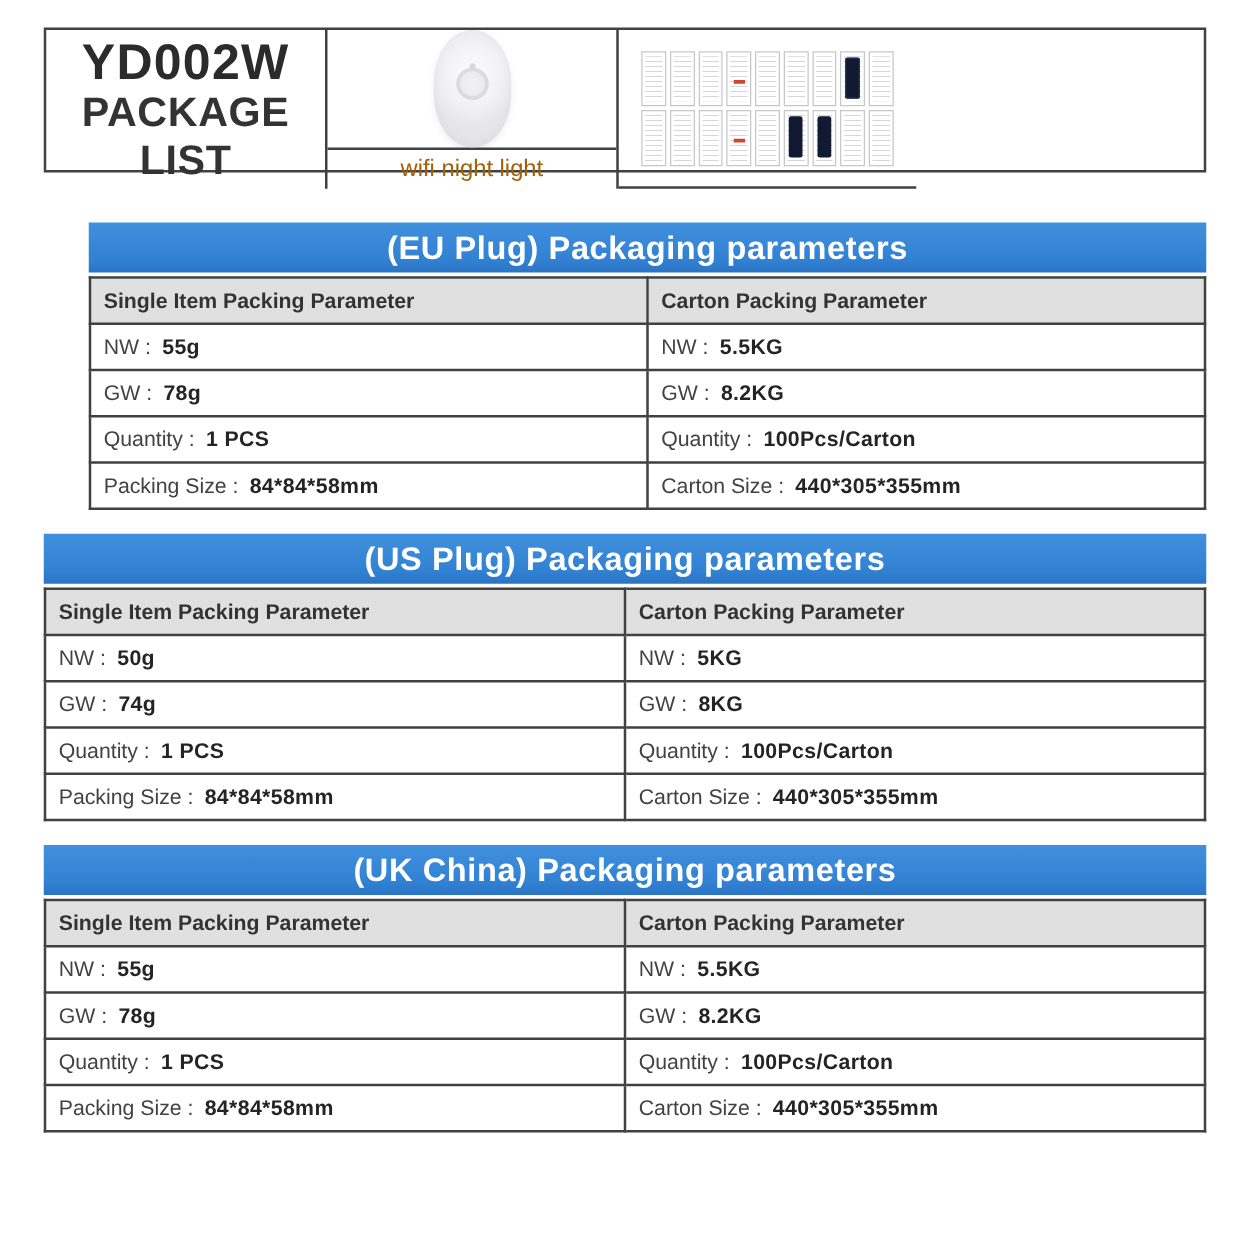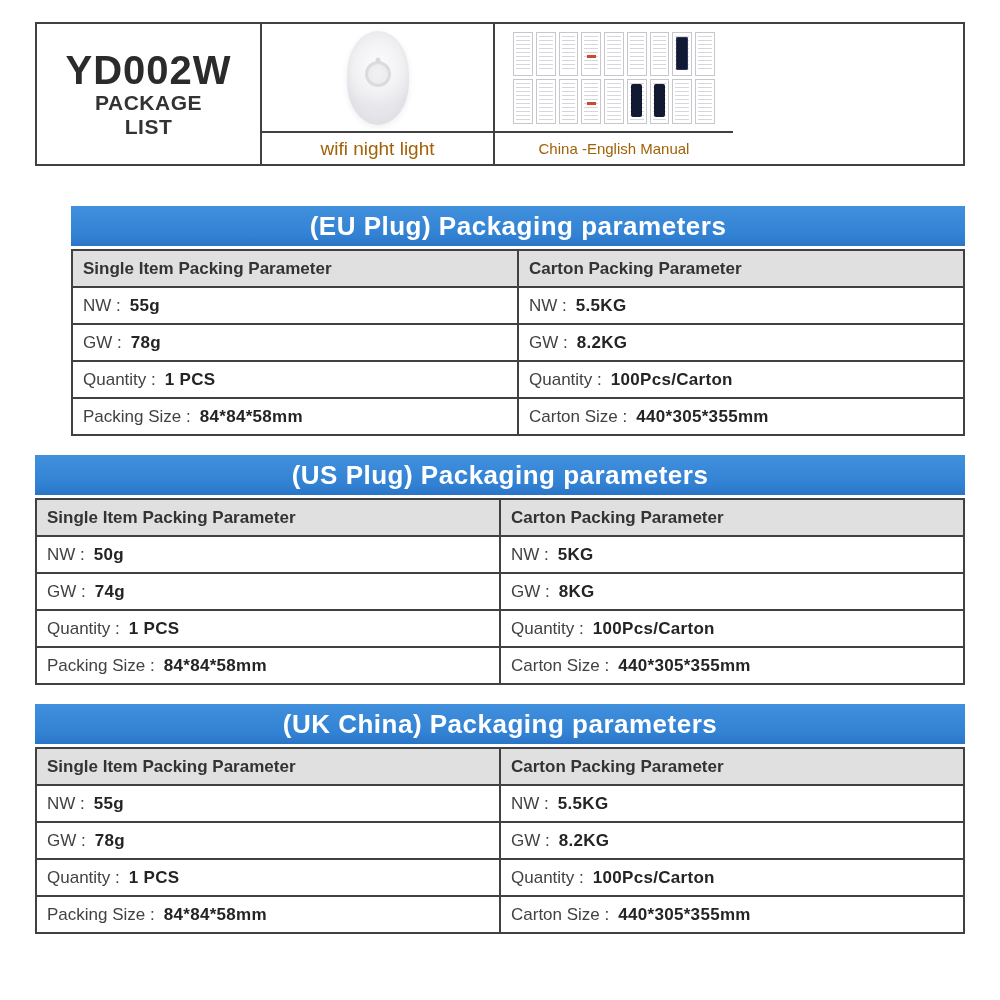--- a/index.html
+++ b/index.html
@@ -20,28 +20,28 @@
     width:1000px;height:1000px;background:#ffffff;
     font-family:"Liberation Sans","DejaVu Sans",sans-serif;
     color:var(--text-dark);
   }
   .page{padding:22px 35px 0 35px;}
 
   
   .top-grid{
     display:grid;
     grid-template-columns:223px 233px 240px 230px;
-    height:144px;
+    height:116px;
     border:2px solid var(--border-dark);
   }
   .cell{border-left:2px solid var(--border-dark);display:flex;flex-direction:column;min-width:0;}
   .cell:first-child{border-left:none;}
   .title-cell{align-items:center;justify-content:center;}
   .model{font-size:40px;font-weight:bold;letter-spacing:1px;color:#2b2b2b;line-height:1.05;}
-  .pkg-line{font-size:21px;font-weight:bold;color:#333;line-height:1.15;letter-spacing:.5px;}
+  .pkg-line{font-size:33px;font-weight:bold;color:#333;line-height:1.15;letter-spacing:.5px;}
   .img-area{flex:1;display:flex;align-items:center;justify-content:center;border-bottom:2px solid var(--border-dark);overflow:hidden;}
   .item-label{height:31px;display:flex;align-items:center;justify-content:center;font-size:15px;color:#a16207;}
   .item-label.large{font-size:19px;}
 
   
   .nlight{
     position:relative;width:62px;height:94px;
     border-radius:50%/45%;
     background:radial-gradient(60% 45% at 50% 38%,#fdfdfe 0%,#f2f2f4 60%,#e6e6ea 100%);
     box-shadow:0 2px 6px rgba(0,0,0,.07), inset 0 -4px 8px rgba(0,0,0,.03);
@@ -170,21 +170,20 @@
           <div class="mpage"></div>
             <div class="mpage"></div>
           <div class="mpage"></div>
             <div class="mpage"></div>
           <div class="mpage"></div>
             <div class="mpage"></div>
           <div class="mpage"></div>
             <div class="mpage"></div>
         </div>
       </div>
-      <div class="item-label">China -English Manual</div>
     </div>
   </header>
 
   <section class="ptable-section first">
     <div class="tbl-title">(EU Plug) Packaging parameters</div>
     <table class="ptable">
       <tbody>
           <tr class="subhead">
         <td>Single Item Packing Parameter</td>
         <td>Carton Packing Parameter</td>

